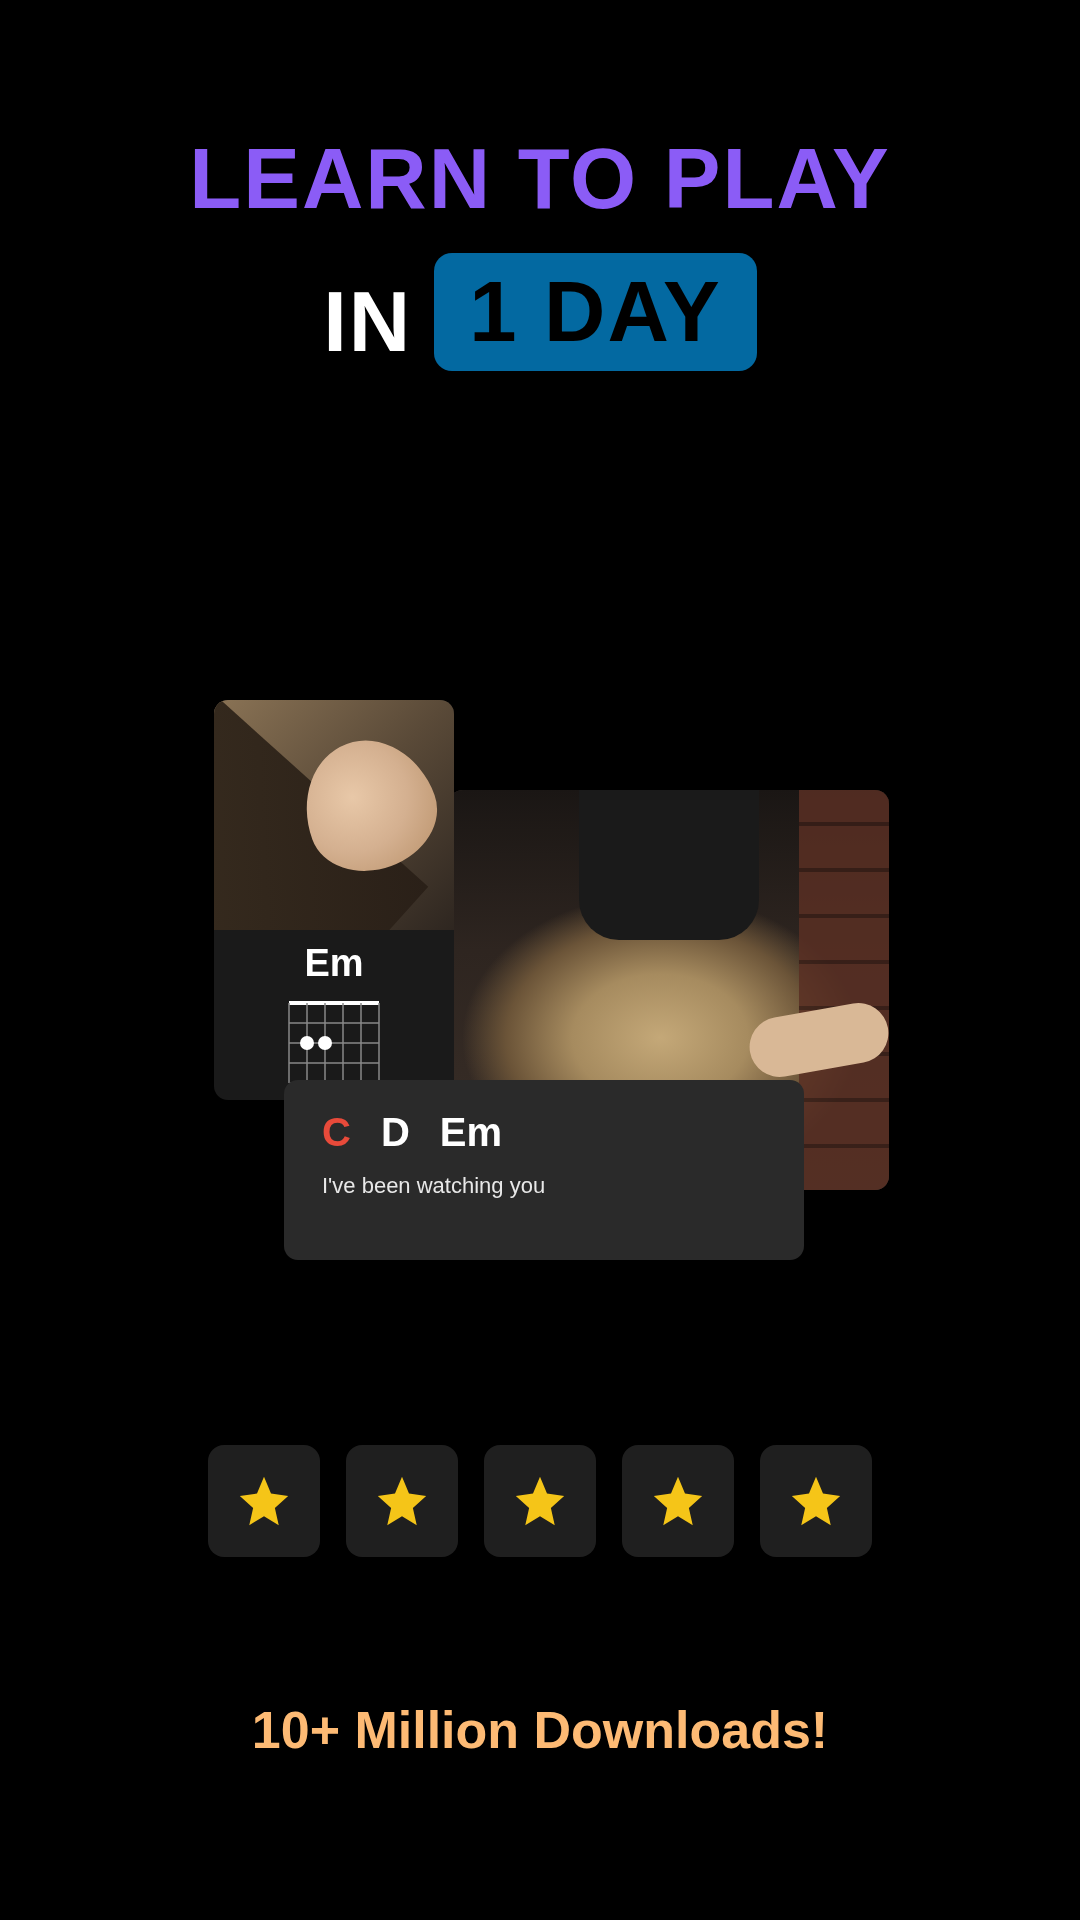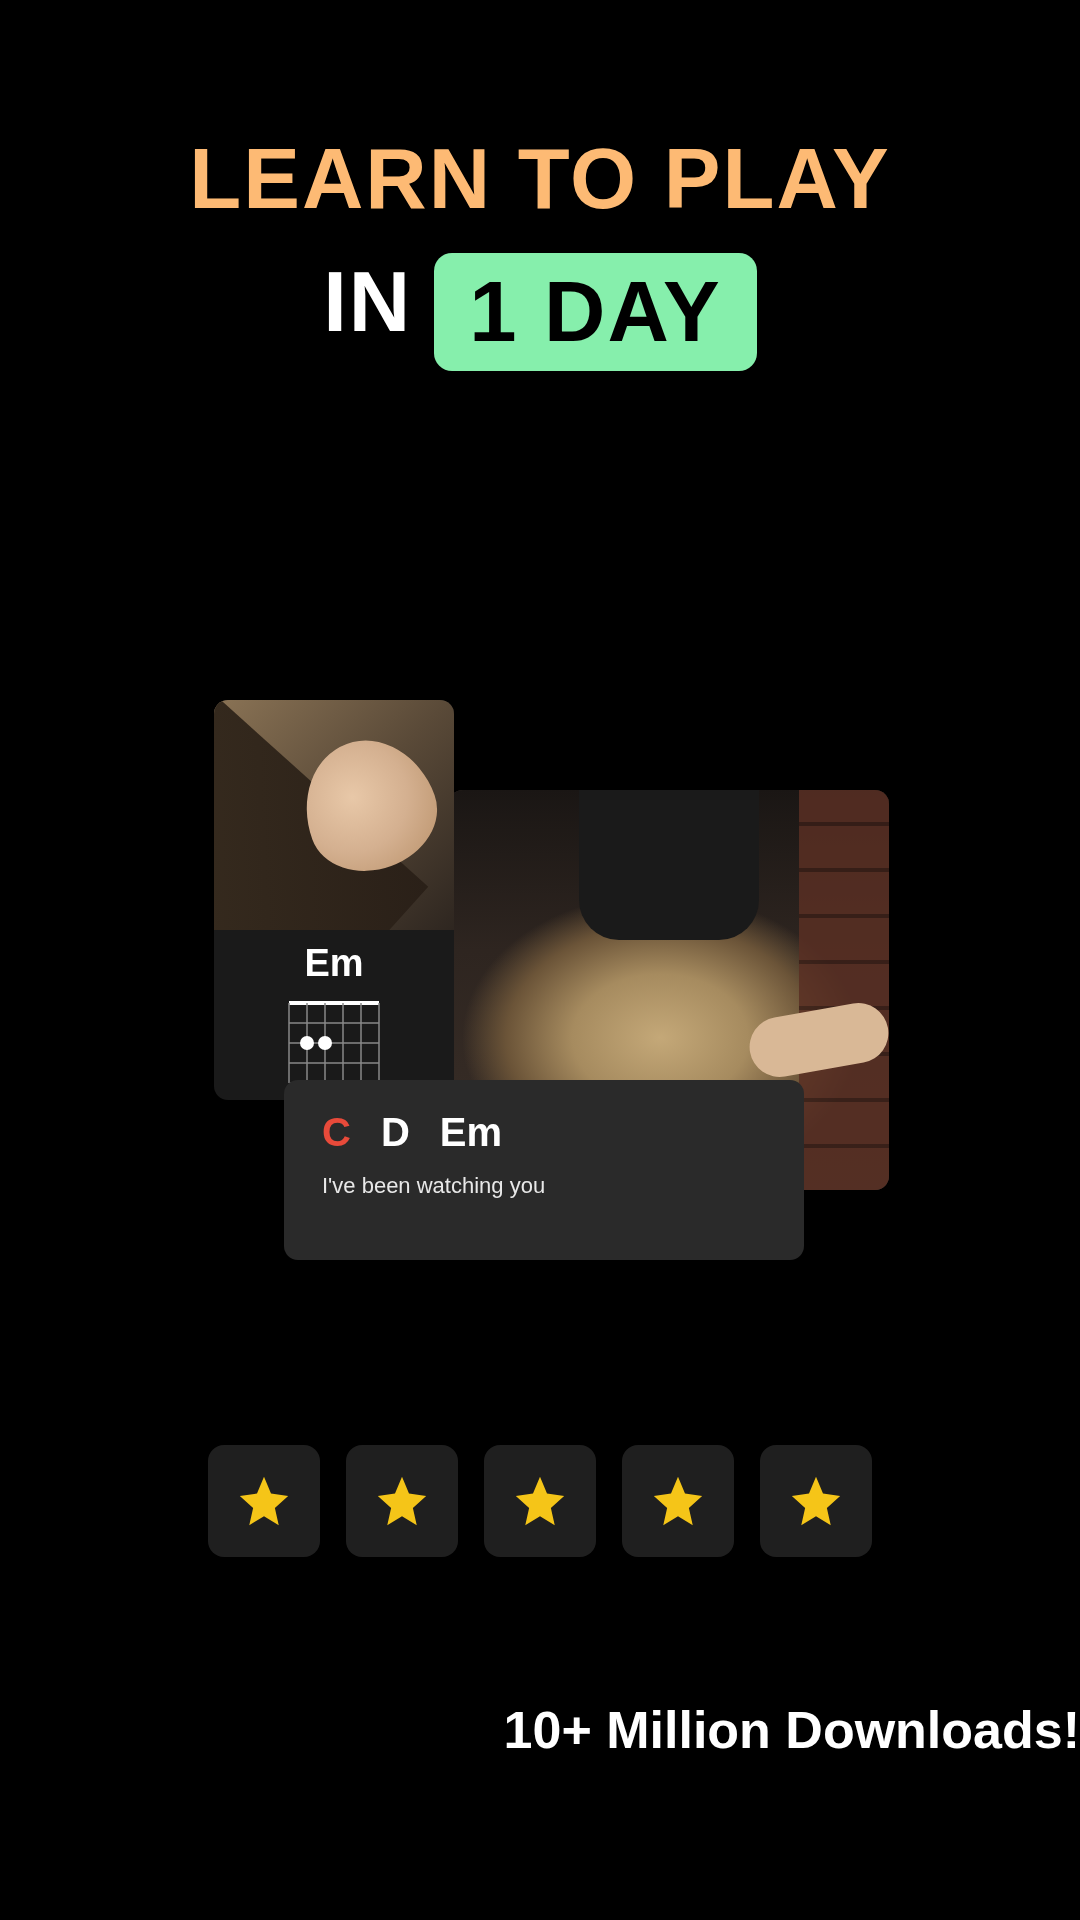--- a/index.html
+++ b/index.html
@@ -13,44 +13,44 @@
       background: #000;
       font-family: -apple-system, BlinkMacSystemFont, 'Segoe UI', Arial, sans-serif;
       overflow: hidden;
       position: relative;
     }
     .headline {
       text-align: center;
       padding-top: 130px;
     }
     .headline-line1 {
-      color: #fdba74;
+      color: #8b5cf6;
       font-size: 85px;
       font-weight: 900;
       letter-spacing: 2px;
       text-transform: uppercase;
       font-family: 'Arial Black', Arial, sans-serif;
     }
     .headline-line2 {
       margin-top: 25px;
       display: flex;
-      align-items: flex-start;
+      align-items: flex-end;
       justify-content: center;
       gap: 22px;
     }
     .headline-in {
       color: #fff;
       font-size: 85px;
       font-weight: 900;
       letter-spacing: 2px;
       text-transform: uppercase;
       font-family: 'Arial Black', Arial, sans-serif;
     }
     .headline-badge {
-      background: #86efac;
+      background: #0369a1;
       color: #000;
       font-size: 85px;
       font-weight: 900;
       letter-spacing: 2px;
       text-transform: uppercase;
       padding: 10px 35px;
       border-radius: 18px;
       font-family: 'Arial Black', Arial, sans-serif;
     }
 
@@ -219,22 +219,22 @@
     .star-box svg {
       width: 58px;
       height: 58px;
     }
 
     .downloads-text {
       position: absolute;
       top: 1700px;
       left: 0;
       right: 0;
-      text-align: right;
-      color: #ffffff;
+      text-align: center;
+      color: #fdba74;
       font-size: 52px;
       font-weight: 800;
     }
   </style>
 </head>
 <body>
 
 <div class="headline">
   <div class="headline-line1">LEARN TO PLAY</div>
   <div class="headline-line2">

